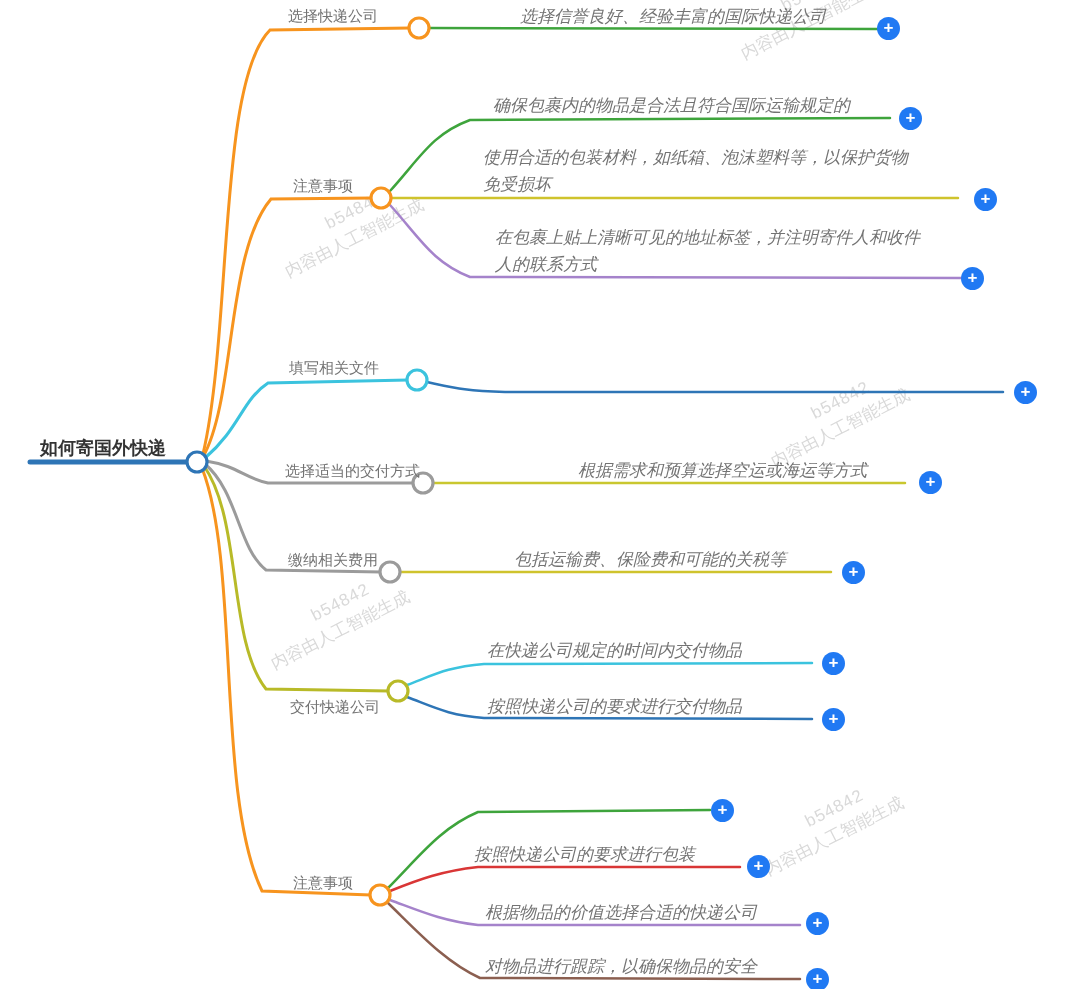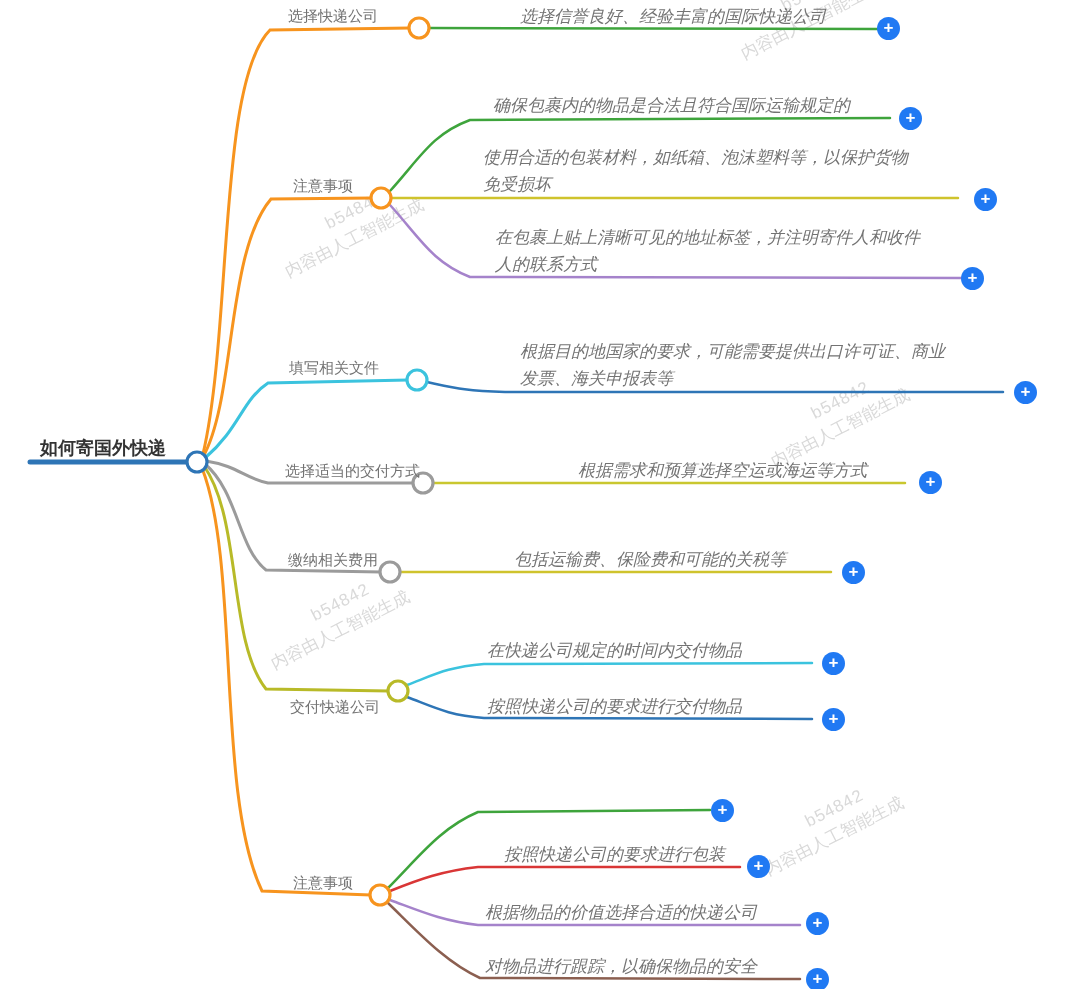--- a/index.html
+++ b/index.html
@@ -117,37 +117,33 @@
     <span>确保包裹内的物品是合法且符合国际运输规定的</span>
   </div>
   <div class="label leaf-label" style="left:483px;top:144px;">
     <span>使用合适的包装材料，如纸箱、泡沫塑料等，以保护货物</span>
     <span>免受损坏</span>
   </div>
   <div class="label leaf-label" style="left:483px;top:224px;margin-left:12px;">
     <span>在包裹上贴上清晰可见的地址标签，并注明寄件人和收件</span>
     <span>人的联系方式</span>
   </div>
-  <div class="label leaf-label" style="left:520px;top:338px;">
-    <span>根据目的地国家的要求，可能需要提供出口许可证、商业</span>
-    <span>发票、海关申报表等</span>
-  </div>
   <div class="label leaf-label" style="left:578px;top:457px;">
     <span>根据需求和预算选择空运或海运等方式</span>
   </div>
   <div class="label leaf-label" style="left:514px;top:546px;">
     <span>包括运输费、保险费和可能的关税等</span>
   </div>
   <div class="label leaf-label" style="left:487px;top:637px;">
     <span>在快递公司规定的时间内交付物品</span>
   </div>
   <div class="label leaf-label" style="left:487px;top:693px;">
     <span>按照快递公司的要求进行交付物品</span>
   </div>
-  <div class="label leaf-label" style="left:504px;top:841px;">
+  <div class="label leaf-label" style="left:474px;top:841px;">
     <span>按照快递公司的要求进行包装</span>
   </div>
   <div class="label leaf-label" style="left:485px;top:899px;">
     <span>根据物品的价值选择合适的快递公司</span>
   </div>
   <div class="label leaf-label" style="left:485px;top:953px;">
     <span>对物品进行跟踪，以确保物品的安全</span>
   </div>
 
   <div class="plus" style="left:877px;top:17px;"><span>+</span></div>

